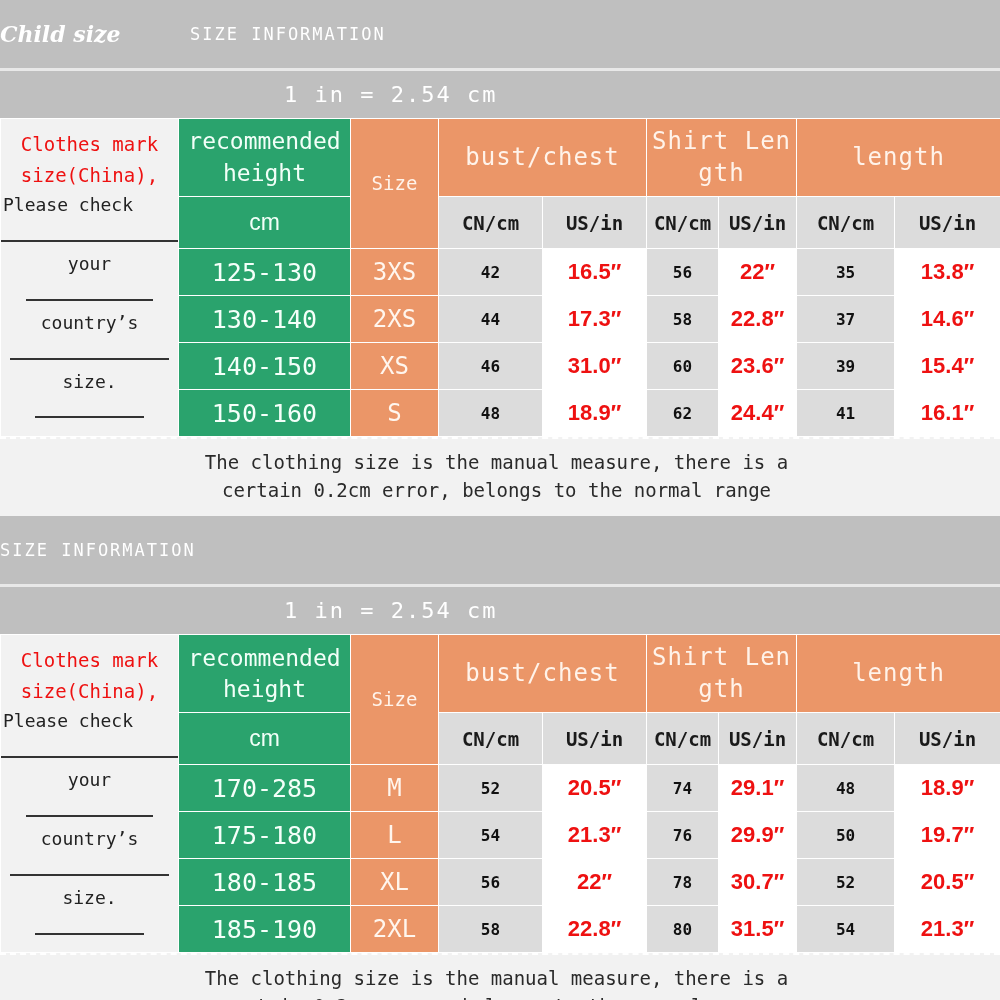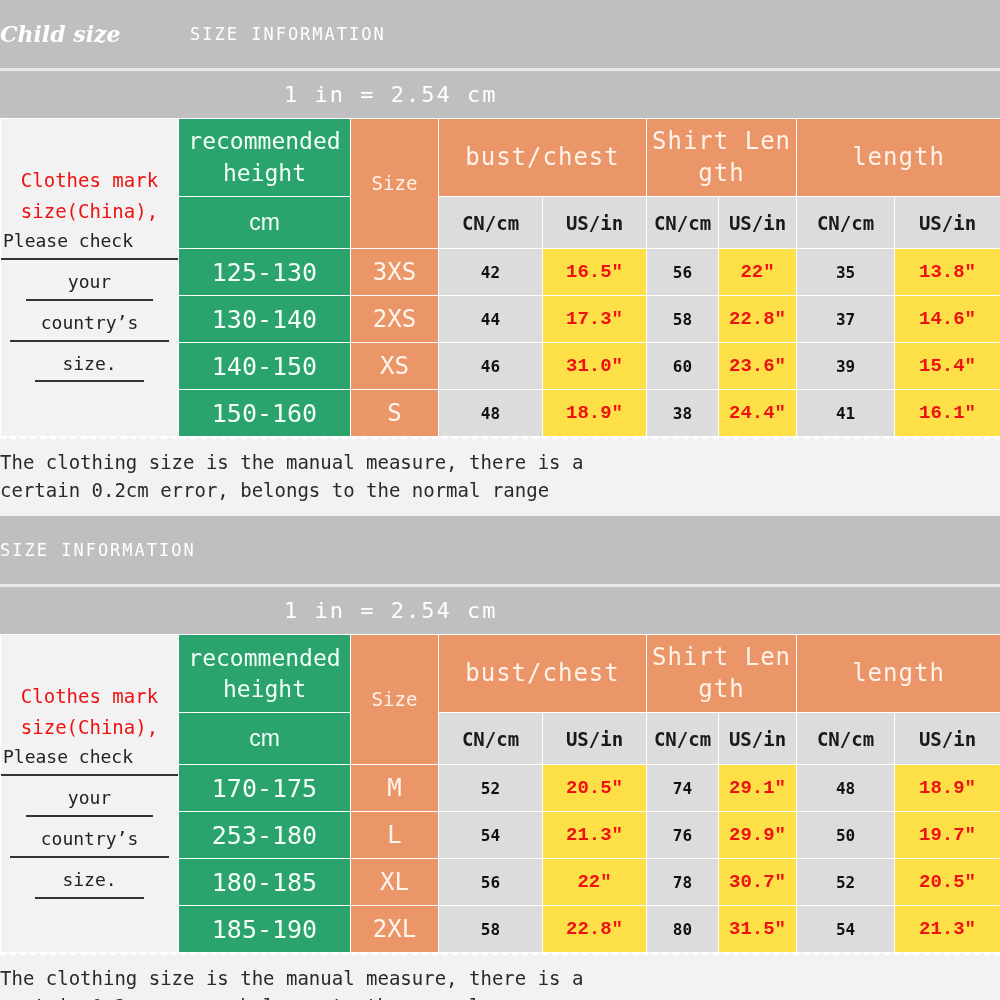--- a/index.html
+++ b/index.html
@@ -112,21 +112,21 @@
     color: #222222;
     font-family: "DejaVu Sans Mono", monospace;
     font-size: 18px;
     line-height: 1.6;
     letter-spacing: 0px;
   }
   .nb-line {
     display: block;
     text-align: center;
     border-bottom: 2px solid #333333;
-    padding-bottom: 2px;
+    padding-bottom: 20px;
     margin-bottom: 8px;
   }
   .nb-line.first {
     text-align: left;
     padding-left: 2px;
   }
   .nb-line.w-short { width: 72%; margin-left: auto; margin-right: auto; }
   .nb-line.w-mid   { width: 90%; margin-left: auto; margin-right: auto; }
   .nb-line.w-tiny  { width: 62%; margin-left: auto; margin-right: auto; }
 
@@ -200,45 +200,45 @@
   
   td.cn {
     background: #dcdcdc;
     color: #111111;
     font-family: "DejaVu Sans Mono", monospace;
     font-size: 16px;
     font-weight: bold;
     border: 1px solid #ffffff;
   }
   td.us {
-    background: #fde047;
+    background: #ffffff;
     color: #ee1111;
-    font-family: Liberation Mono, monospace;
-    font-size: 19px;
+    font-family: Liberation Sans, sans-serif;
+    font-size: 22px;
     font-weight: bold;
     border: 1px solid #ffffff;
   }
   td.dotted-left {
     border-left: 2px dotted #2a2a2a;
   }
   td.dashed-left {
     border-left: 2px dashed #a8a8a8;
   }
 
   .row-h { height: 47px; }
   .row-head-top { height: 78px; }
   .row-head-sub { height: 52px; }
 
   
   .strip {
     background: #f2f2f2;
     border-top: 2px dashed #ffffff;
     box-sizing: border-box;
     padding: 10px 7px 12px 0;
-    text-align: left;
+    text-align: center;
     font-family: "DejaVu Sans Mono", monospace;
     font-size: 19px;
     color: #2a2a2a;
     line-height: 1.45;
   }
   .strip span { display: block; letter-spacing: 0px; }
 </style>
 </head>
 <body>
 
@@ -319,21 +319,21 @@
         <td class="cn">60</td>
         <td class="us dotted-left">23.6″</td>
         <td class="cn">39</td>
         <td class="us dashed-left">15.4″</td>
       </tr>
       <tr class="row-h">
         <td class="green-cell">150-160</td>
         <td class="orange-cell">S</td>
         <td class="cn">48</td>
         <td class="us dotted-left">18.9″</td>
-        <td class="cn">38</td>
+        <td class="cn">62</td>
         <td class="us dotted-left">24.4″</td>
         <td class="cn">41</td>
         <td class="us dashed-left">16.1″</td>
       </tr>
     </tbody>
   </table>
 
   <div class="strip">
     <span>The clothing size is the manual measure, there is a</span>
     <span>certain 0.2cm error, belongs to the normal range</span>
@@ -379,31 +379,31 @@
         <td class="green-cm">cm</td>
         <td class="sub">CN/cm</td>
         <td class="sub">US/in</td>
         <td class="sub">CN/cm</td>
         <td class="sub">US/in</td>
         <td class="sub">CN/cm</td>
         <td class="sub">US/in</td>
       </tr>
 
       <tr class="row-h">
-        <td class="green-cell">170-175</td>
+        <td class="green-cell">170-285</td>
         <td class="orange-cell">M</td>
         <td class="cn">52</td>
         <td class="us dotted-left">20.5″</td>
         <td class="cn">74</td>
         <td class="us dotted-left">29.1″</td>
         <td class="cn">48</td>
         <td class="us dashed-left">18.9″</td>
       </tr>
       <tr class="row-h">
-        <td class="green-cell">253-180</td>
+        <td class="green-cell">175-180</td>
         <td class="orange-cell">L</td>
         <td class="cn">54</td>
         <td class="us dotted-left">21.3″</td>
         <td class="cn">76</td>
         <td class="us dotted-left">29.9″</td>
         <td class="cn">50</td>
         <td class="us dashed-left">19.7″</td>
       </tr>
       <tr class="row-h">
         <td class="green-cell">180-185</td>

